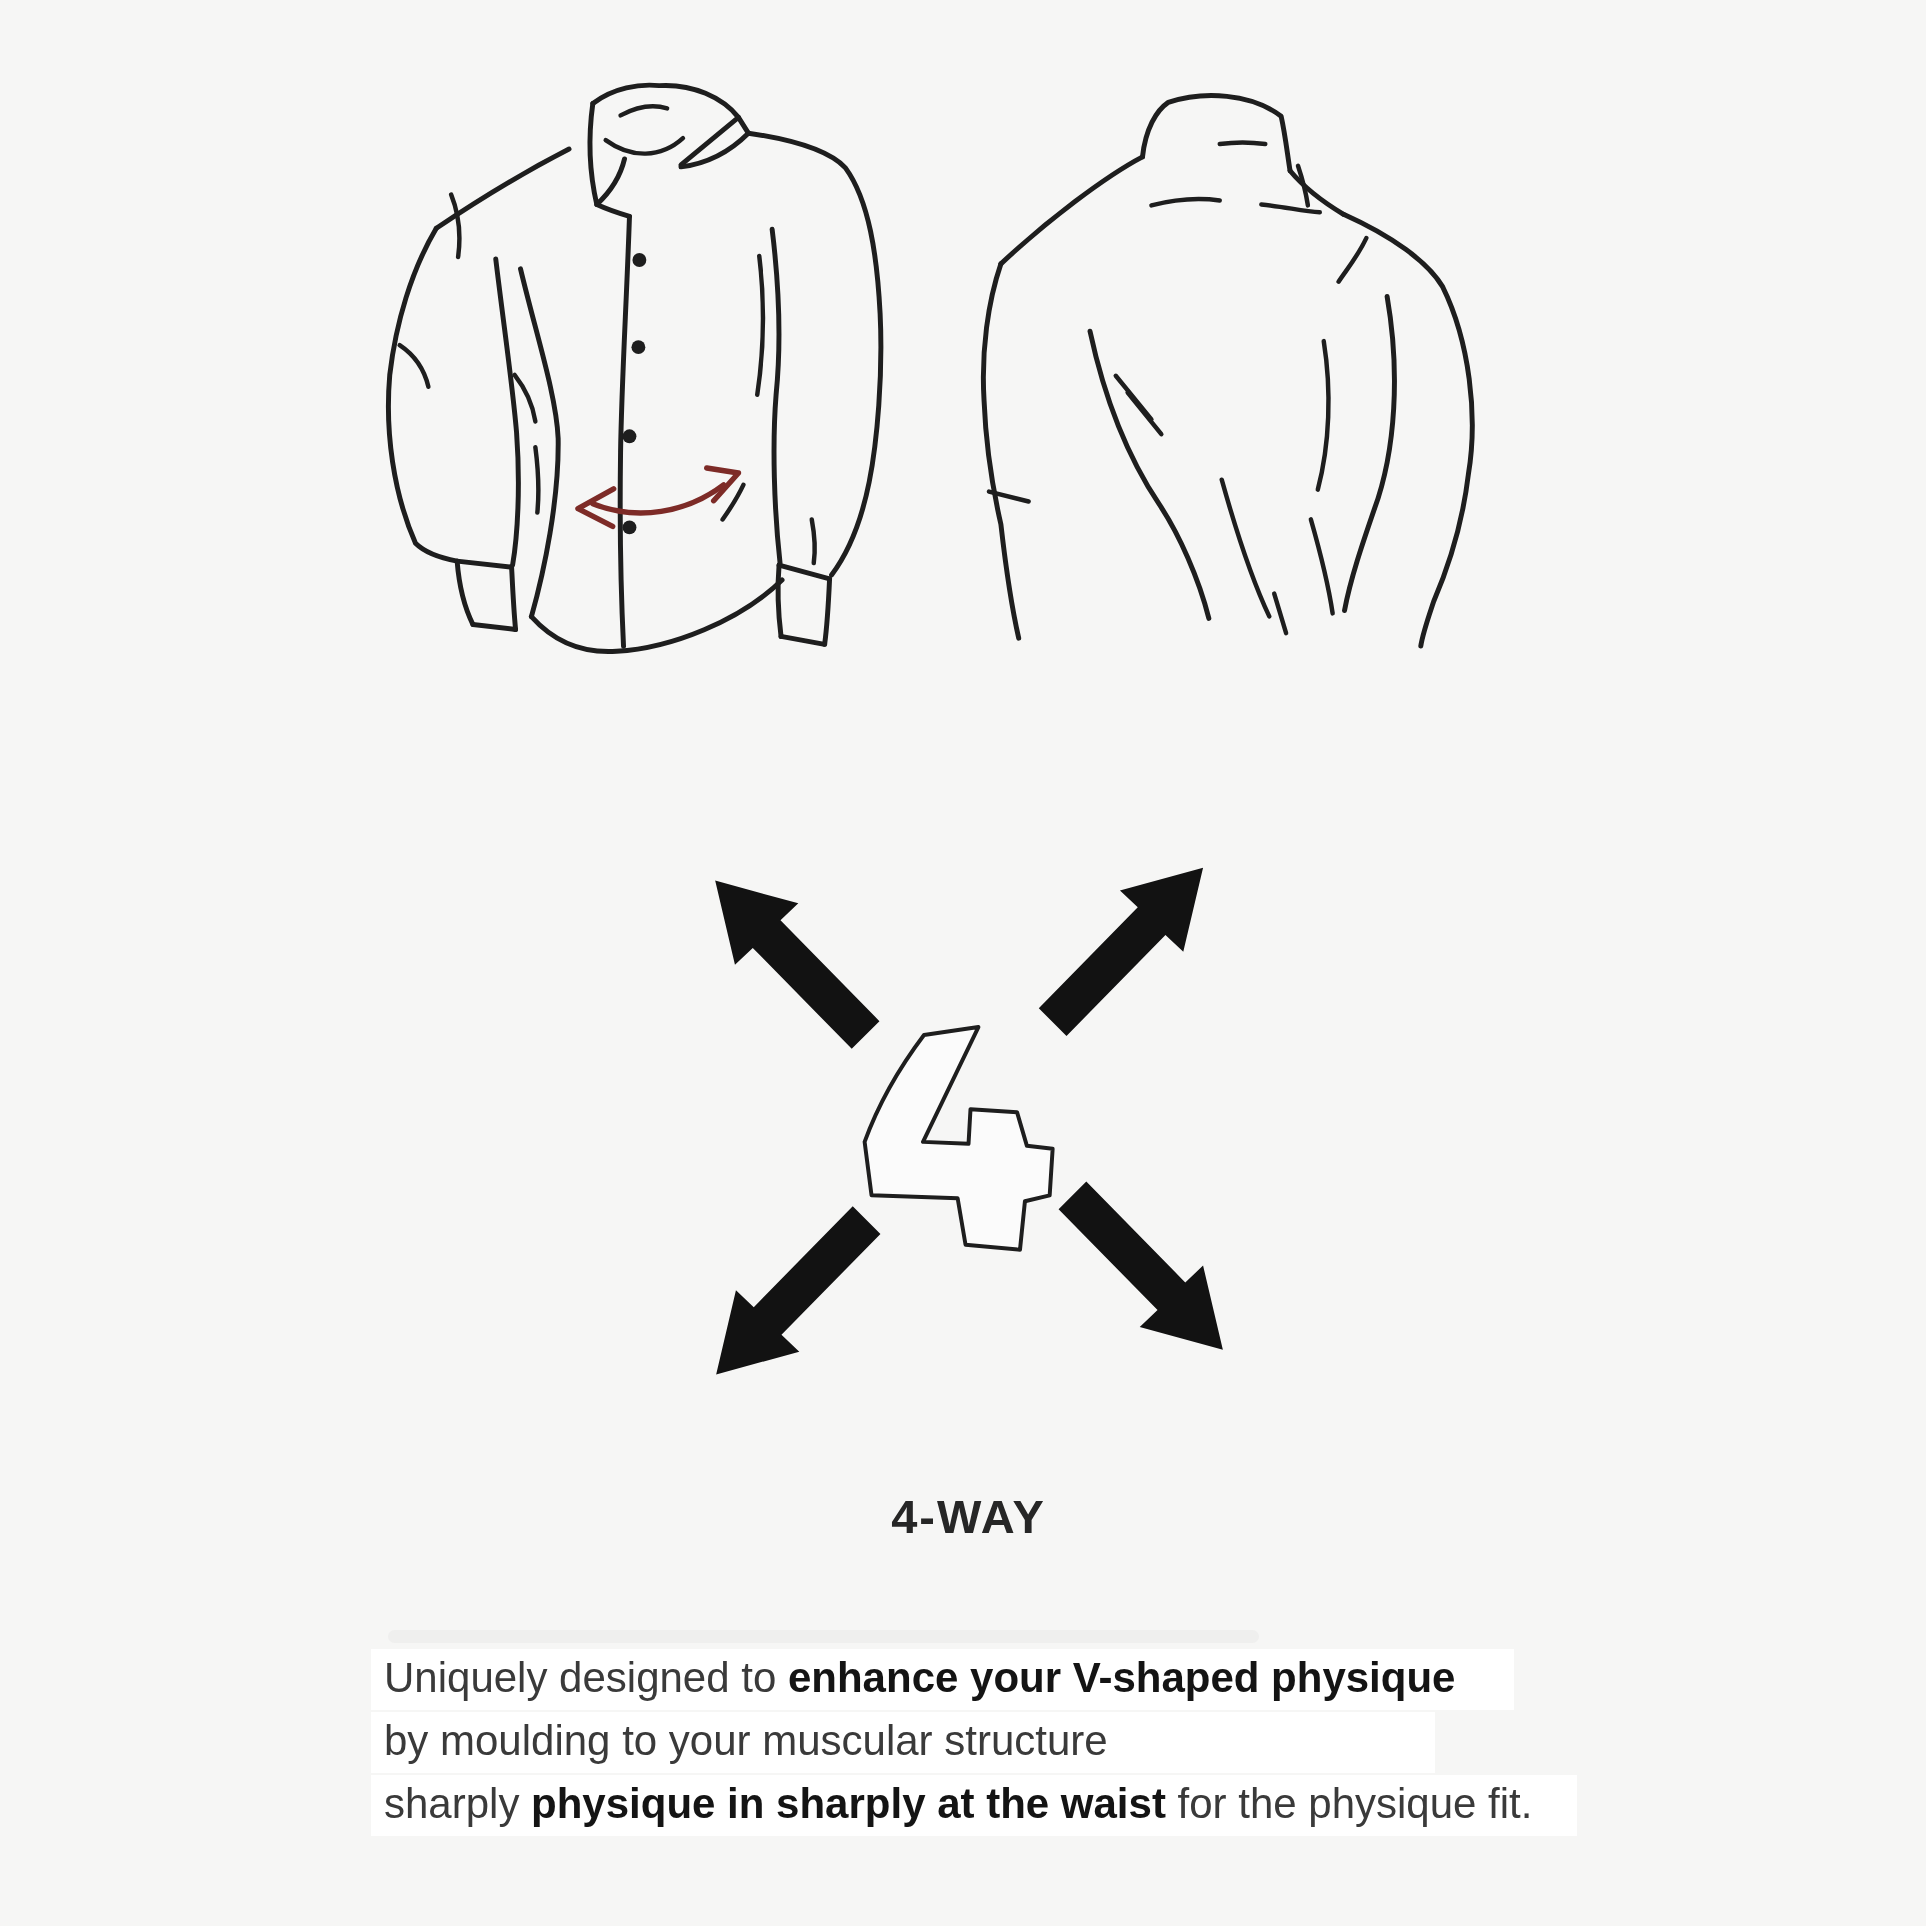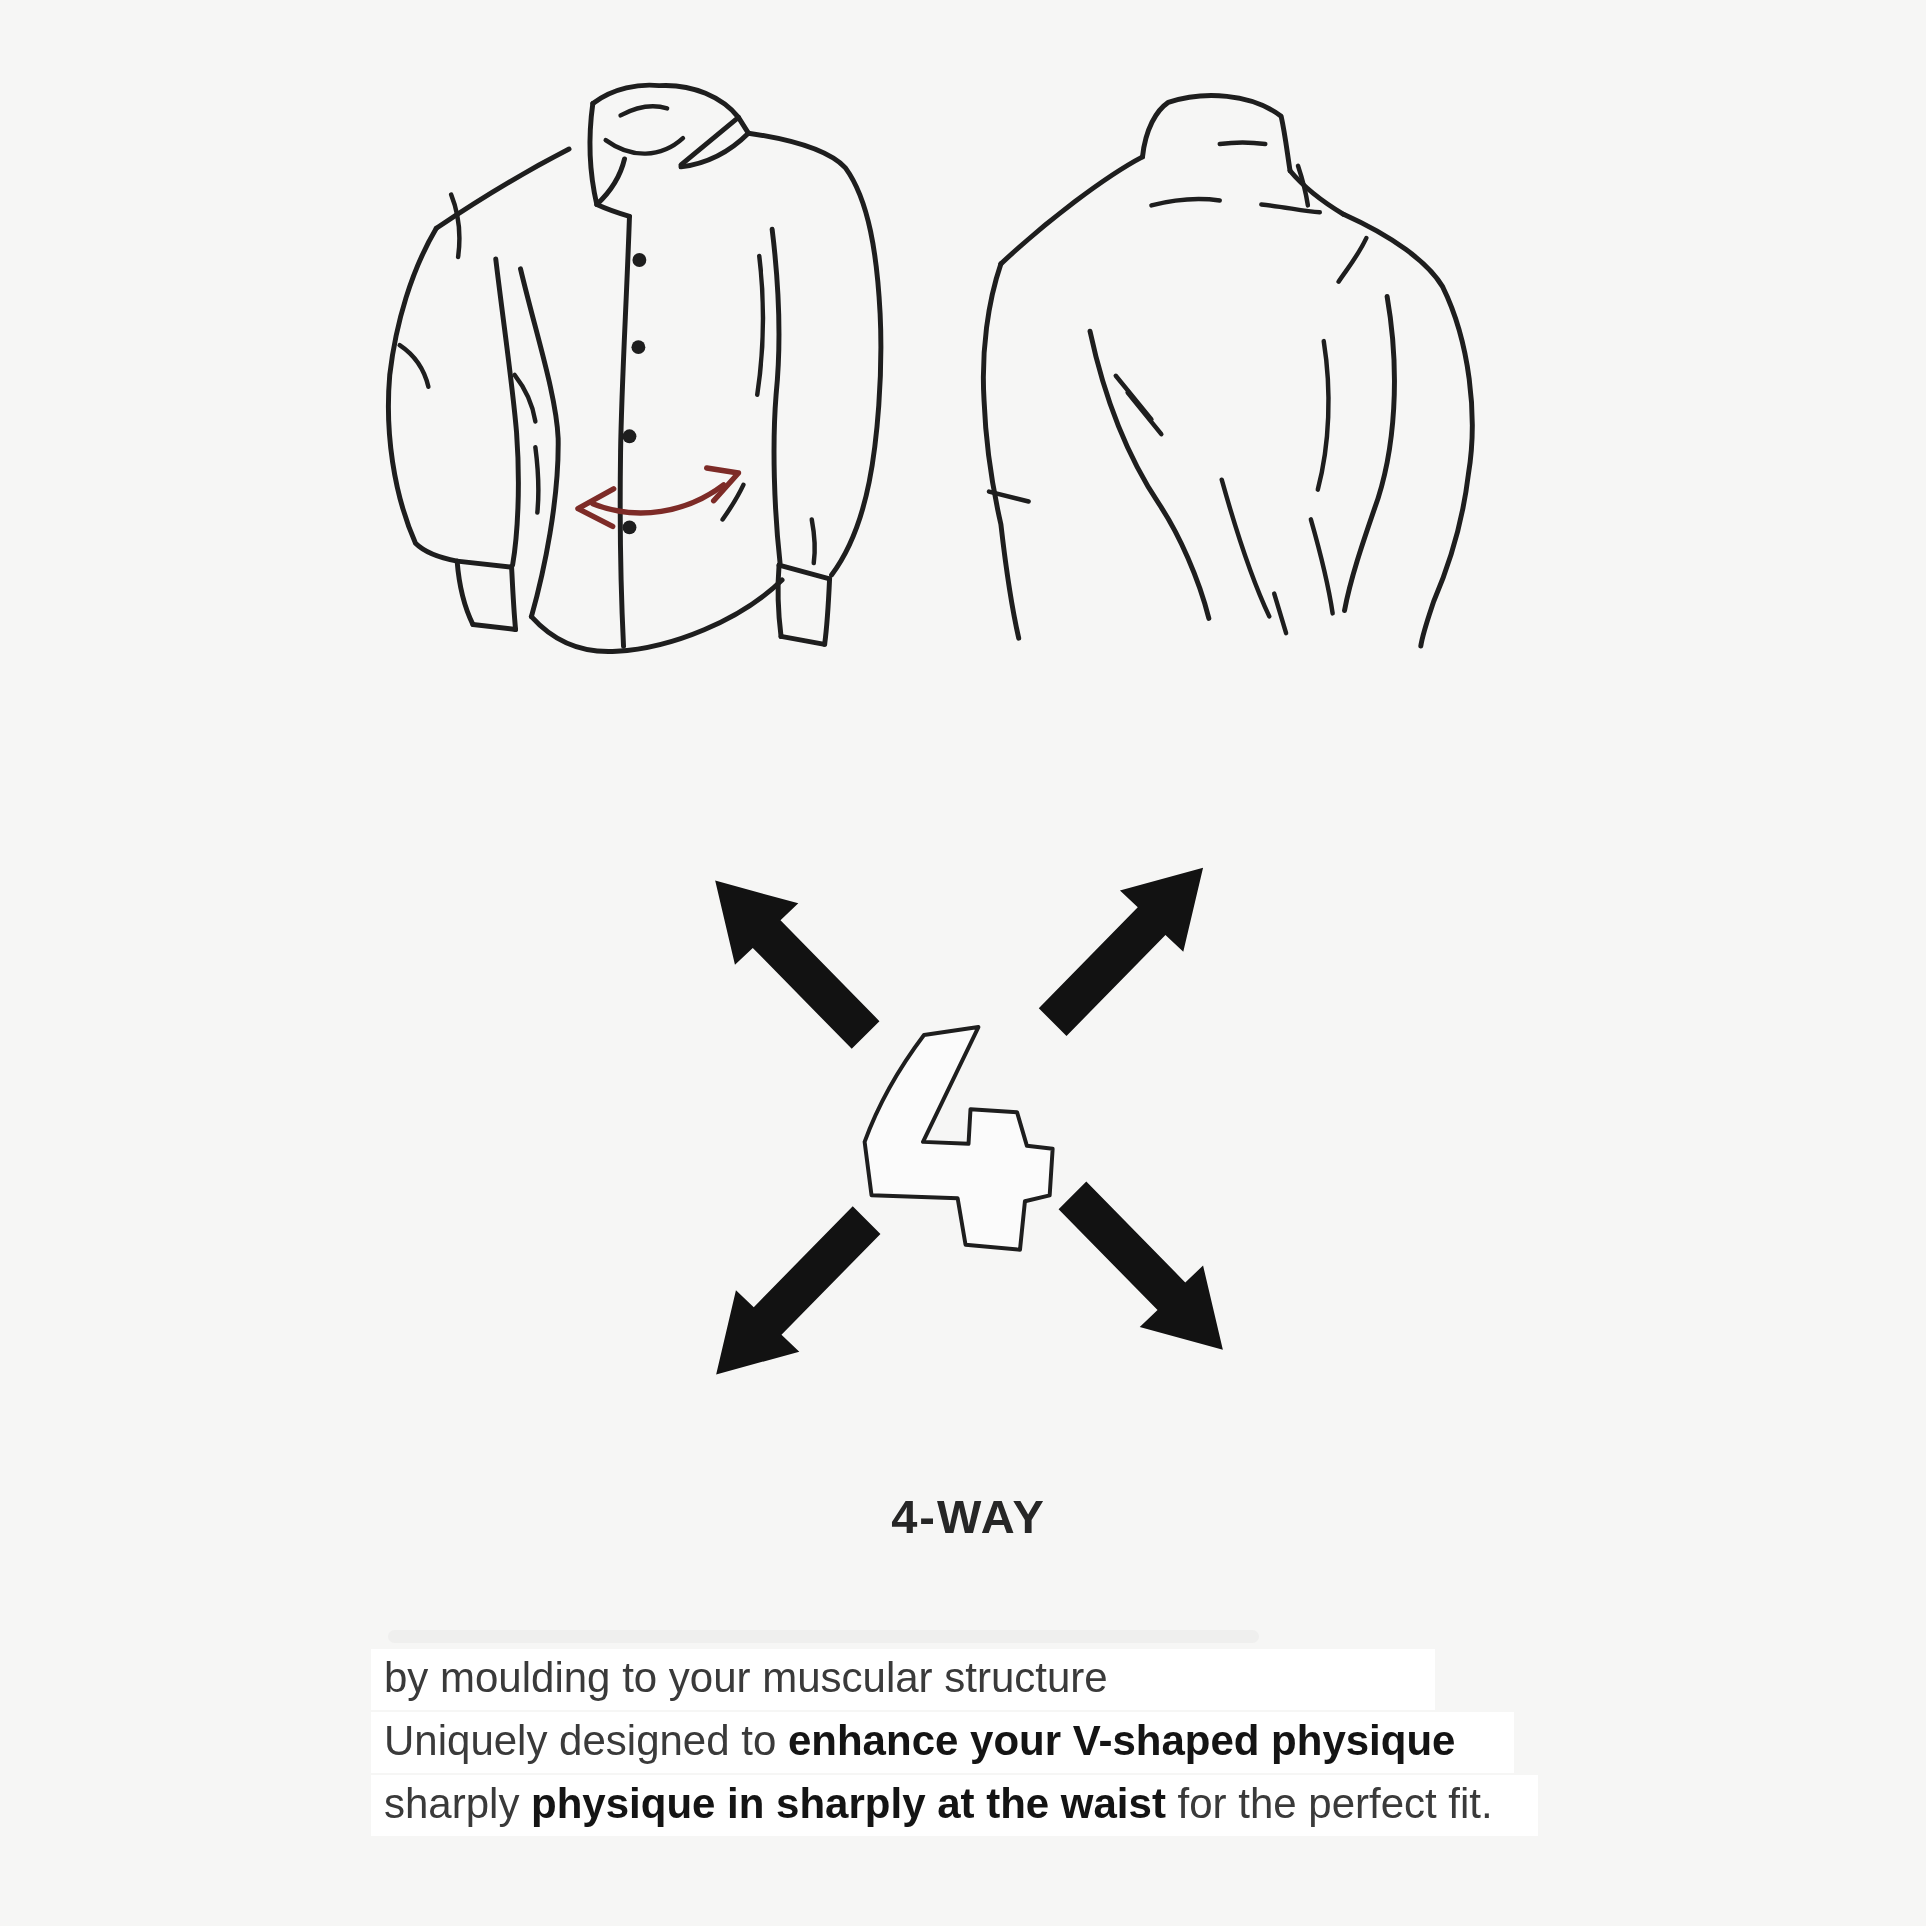--- a/index.html
+++ b/index.html
@@ -146,28 +146,28 @@
                L 348,310 L 345,357 L 320,363 L 315,412 L 260,407 L 252,360 L 165,357
                L 158,303 Q 178,248 218,195 Z" aria-label="4"></path>
     </svg>
   </figure>
 
   <div class="heading">
     <div>4-WAY</div>
   </div>
 
   <div class="copy">
-    <p class="copy-line pad-2">
-        <span>by moulding to your muscular structure</span>
-      </p>
     <p class="copy-line pad-1">
         <span>Uniquely designed to </span>
         <b>enhance your V-shaped physique</b>
       </p>
+    <p class="copy-line pad-2">
+        <span>by moulding to your muscular structure</span>
+      </p>
     <p class="copy-line pad-3">
         <span>sharply </span>
         <b>physique in sharply at the waist</b>
-        <span> for the perfect fit.</span>
+        <span> for the physique fit.</span>
       </p>
   </div>
 
 </div>
 
 
 </body></html>

